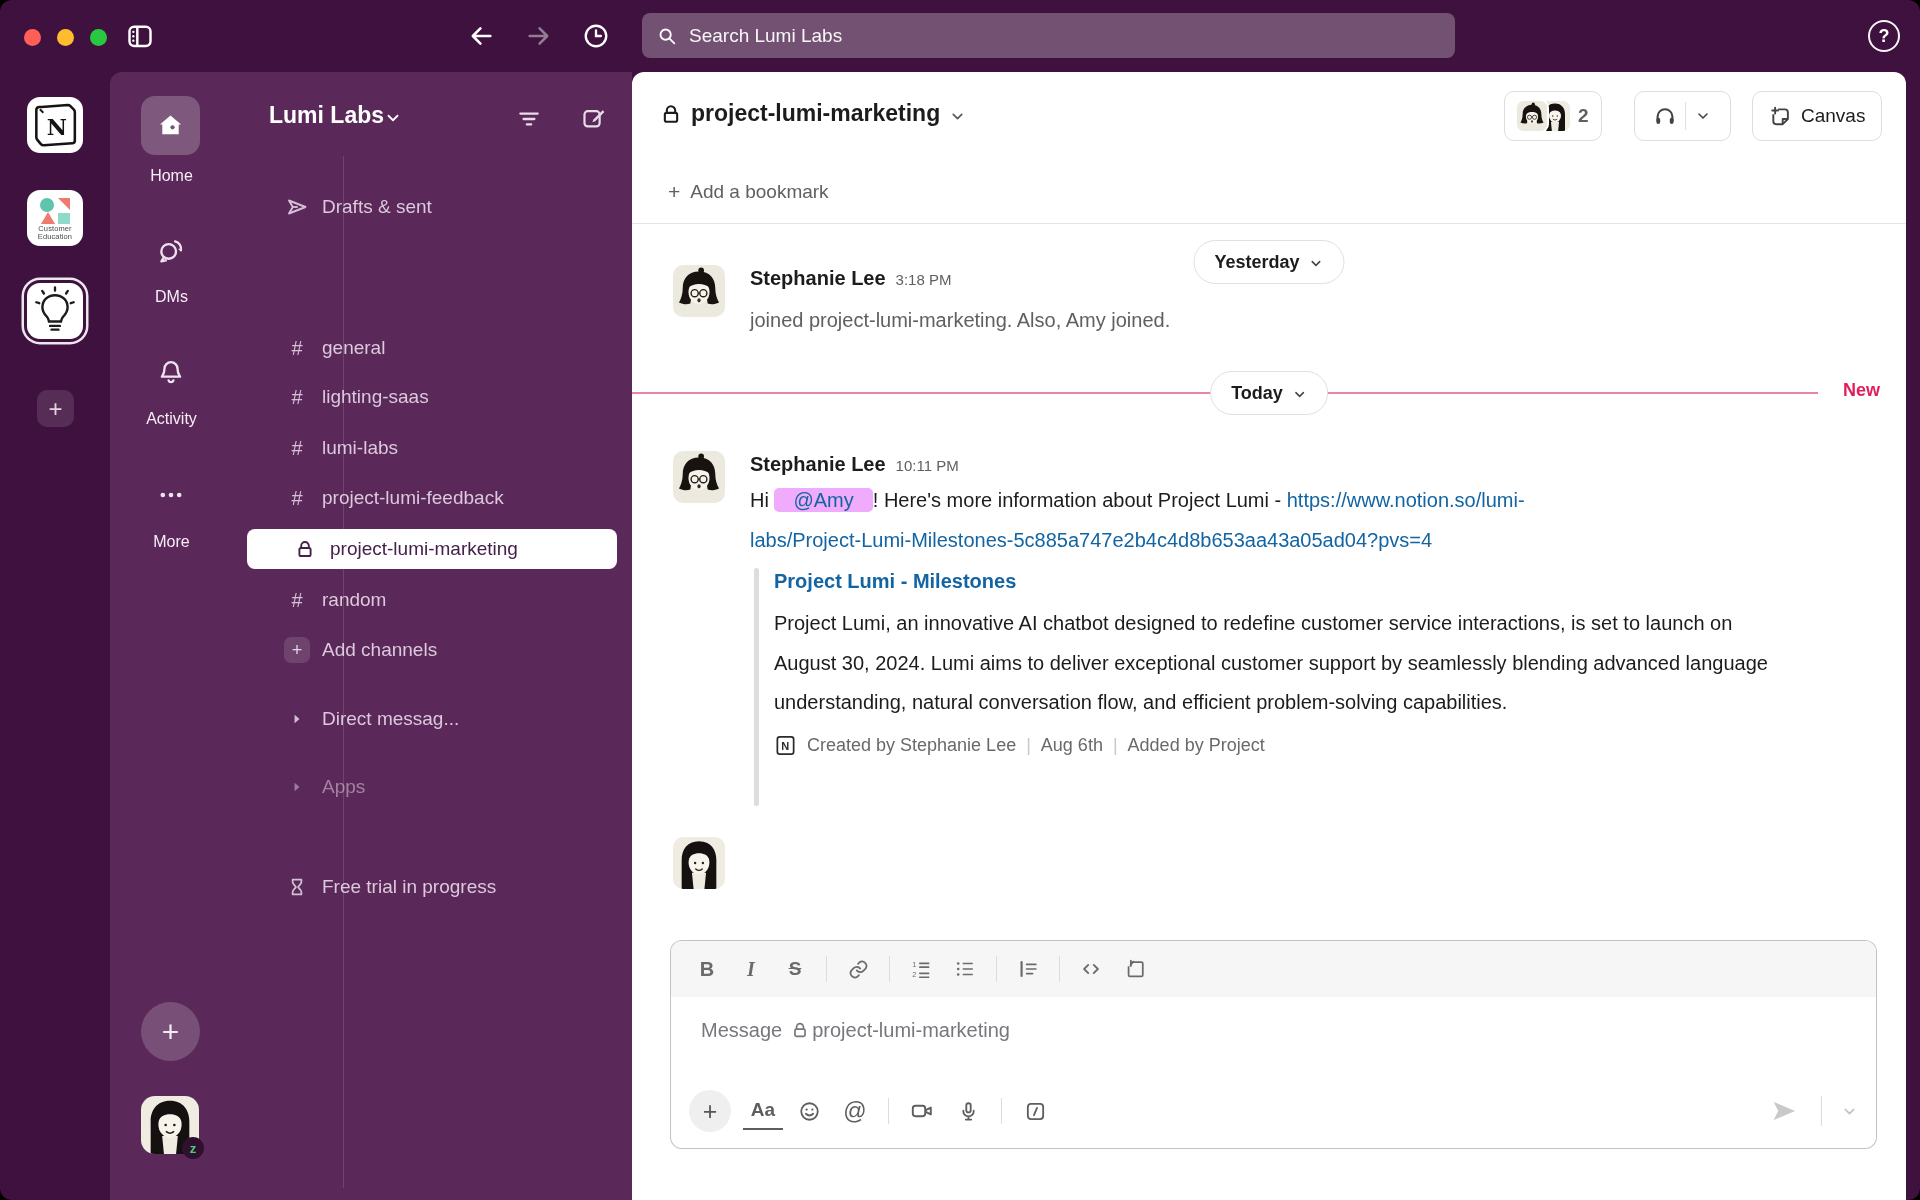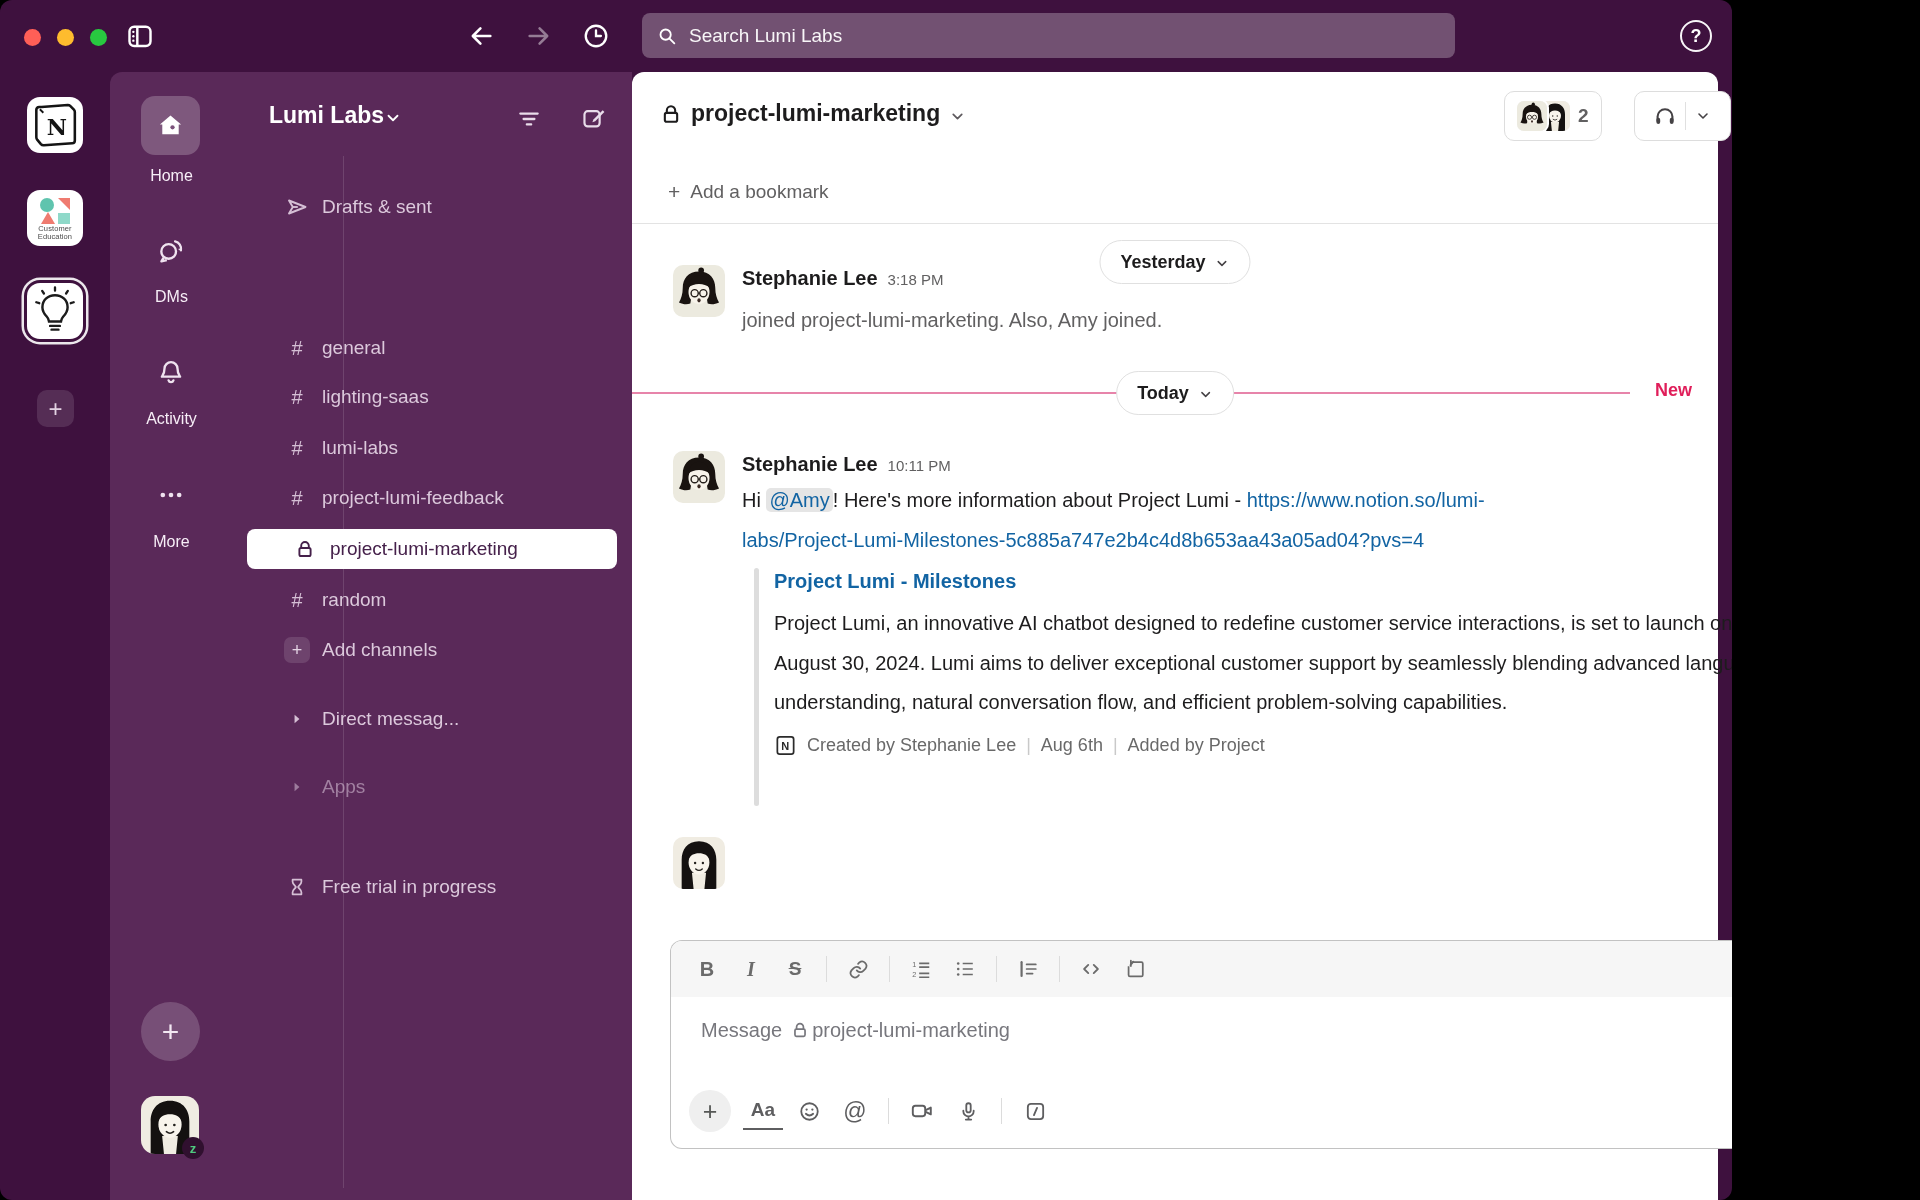--- a/index.html
+++ b/index.html
@@ -1,17 +1,17 @@
 <!DOCTYPE html>
 <html><head>
 <meta charset="utf-8">
 <style>
   *{box-sizing:border-box;margin:0;padding:0}
   html,body{background:#000;font-family:"Liberation Sans",sans-serif}
-  .app{position:relative;width:1732px;height:1200px;background:#3e113e;border-radius:12px;overflow:hidden}
+  .app{position:relative;width:1920px;height:1200px;background:#3e113e;border-radius:12px;overflow:hidden}
   svg{display:block}
 
   
   .dot{position:absolute;top:29px;width:17px;height:17px;border-radius:50%}
   .dot.r{left:24px;background:#ff5f57}.dot.y{left:57px;background:#febc2e}.dot.g{left:90px;background:#28c840}
   .tbico{position:absolute;top:22px;width:28px;height:28px;color:#fff;cursor:pointer}
   .searchbar{position:absolute;left:642px;top:13px;width:813px;height:45px;background:rgba(255,255,255,.27);border-radius:8px;display:flex;align-items:center;padding:0 14px;gap:11px}
   .searchbar input{flex:1;background:transparent;border:0;outline:0;color:#fff;font-size:19px;font-family:inherit}
   .searchbar input::placeholder{color:rgba(255,255,255,.95)}
   .help{position:absolute;right:20px;top:20px;width:32px;height:32px;border:2.5px solid rgba(255,255,255,.96);border-radius:50%;color:#fff;display:flex;align-items:center;justify-content:center;font-size:18px;font-weight:700;cursor:pointer}
@@ -52,29 +52,29 @@
   .title-row{position:absolute;left:0;right:0;top:0;height:88px}
   .ch-title{position:absolute;left:28px;top:28px;display:flex;align-items:center;gap:9px;font-size:23px;font-weight:800;cursor:pointer}
   .hbtn{position:absolute;top:19px;height:50px;border:1px solid #ddd;border-radius:10px;background:#fff;display:flex;align-items:center;cursor:pointer}
   .mem-av{width:30px;height:30px;border-radius:7px;overflow:hidden;background:#eee;box-shadow:0 0 0 2px #fff}
   .bookmark-row{position:absolute;left:0;right:0;top:88px;height:64px;border-bottom:1px solid #e3e3e3;display:flex;align-items:center;padding-left:36px;color:#616061;font-size:19px;gap:10px;cursor:pointer}
 
   .date-pill{position:absolute;left:50%;transform:translateX(-50%);height:44px;background:#fff;border:1px solid #e0e0e0;border-radius:24px;display:flex;align-items:center;gap:9px;padding:0 20px;font-size:18px;font-weight:700;cursor:pointer;z-index:3}
   .new-line{position:absolute;left:0;top:320px;right:88px;height:2px;background:#e784aa;z-index:1}
   .new-label{position:absolute;right:26px;top:308px;color:#e01e5a;font-size:18px;font-weight:600;z-index:2}
 
-  .msg{position:absolute;left:41px;right:48px;display:flex;gap:17px}
+  .msg{position:absolute;left:41px;right:48px;display:flex;gap:25px}
   .avatar{width:52px;height:52px;border-radius:10px;overflow:hidden;flex:0 0 52px;cursor:pointer}
   .avatar svg{width:52px;height:52px}
   .msg-name-row{display:flex;align-items:baseline;gap:10px;line-height:26px}
   .msg-sender{font-size:20px;font-weight:800;cursor:pointer}
   .msg-time{font-size:15px;color:#616061;cursor:pointer}
   .msg-body{font-size:20px;line-height:40px;white-space:nowrap}
   .msg-sys{color:#616061}
-  .mention{color:#1264a3;background:#e5e5e5;padding:1px 3px;border-radius:5px;cursor:pointer}
+  .mention{color:#1264a3;background:#f0abfc;padding:1px 19px;border-radius:5px;cursor:pointer}
   a.slack-link{color:#1264a3;text-decoration:none;cursor:pointer}
 
   .card{position:absolute;left:114px;top:494px;width:1100px}
   .card-bar{position:absolute;left:8px;top:2px;width:5px;height:238px;background:#ddd;border-radius:4px}
   .card-inner{margin-left:28px}
   .card-title{font-size:20px;font-weight:700;color:#1264a3;line-height:30px;cursor:pointer}
   .card-body{margin-top:8px;font-size:20px;line-height:39.5px;max-width:995px;color:#1d1c1d}
   .card-foot{margin-top:11px;display:flex;align-items:center;gap:10px;color:#696969;font-size:18px}
   .foot-sep{color:#c9c9c9}
 

